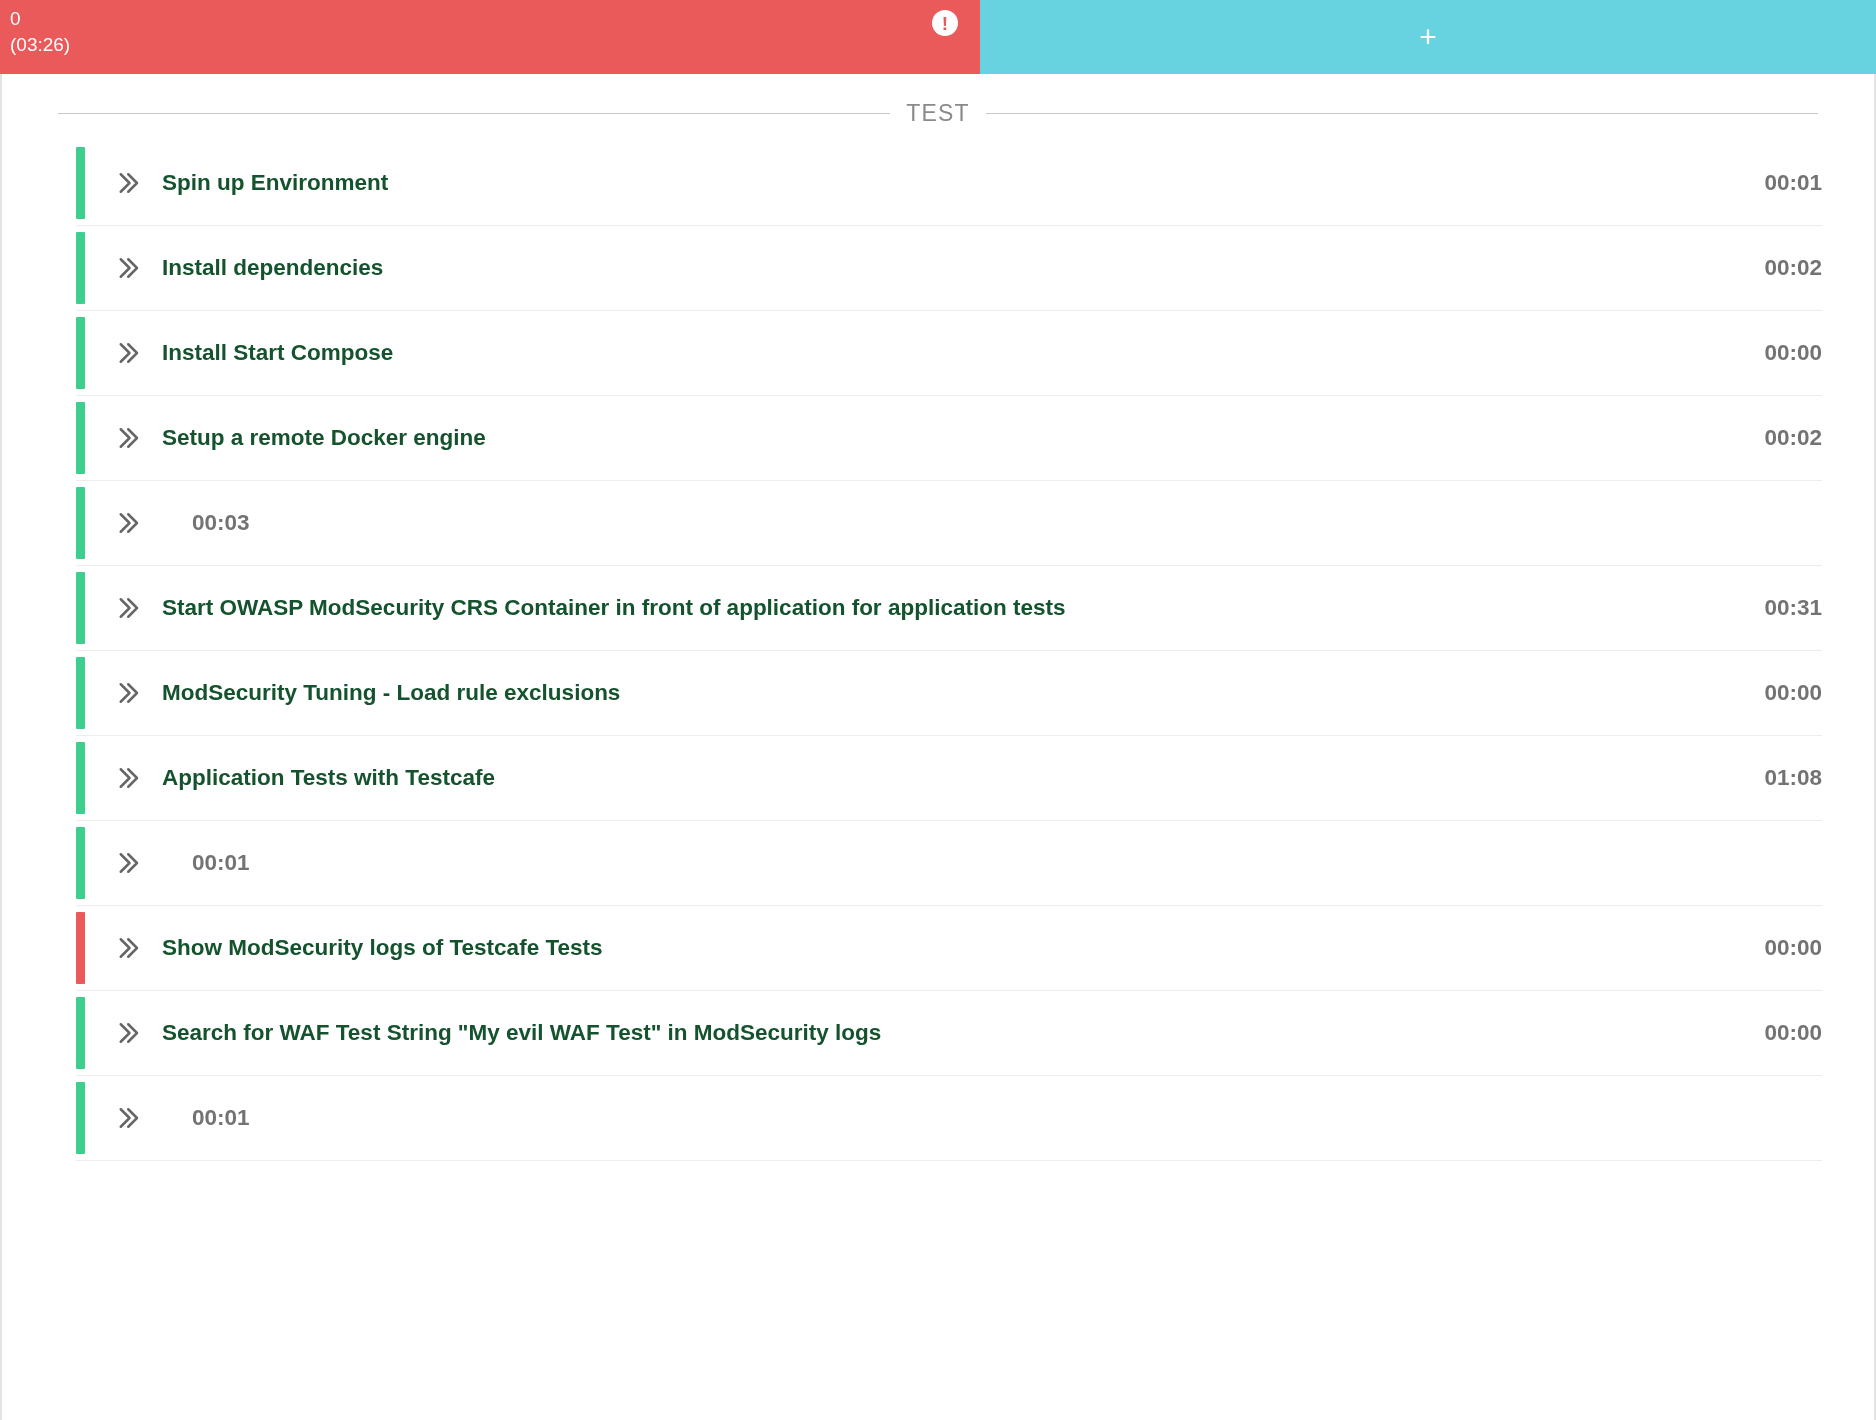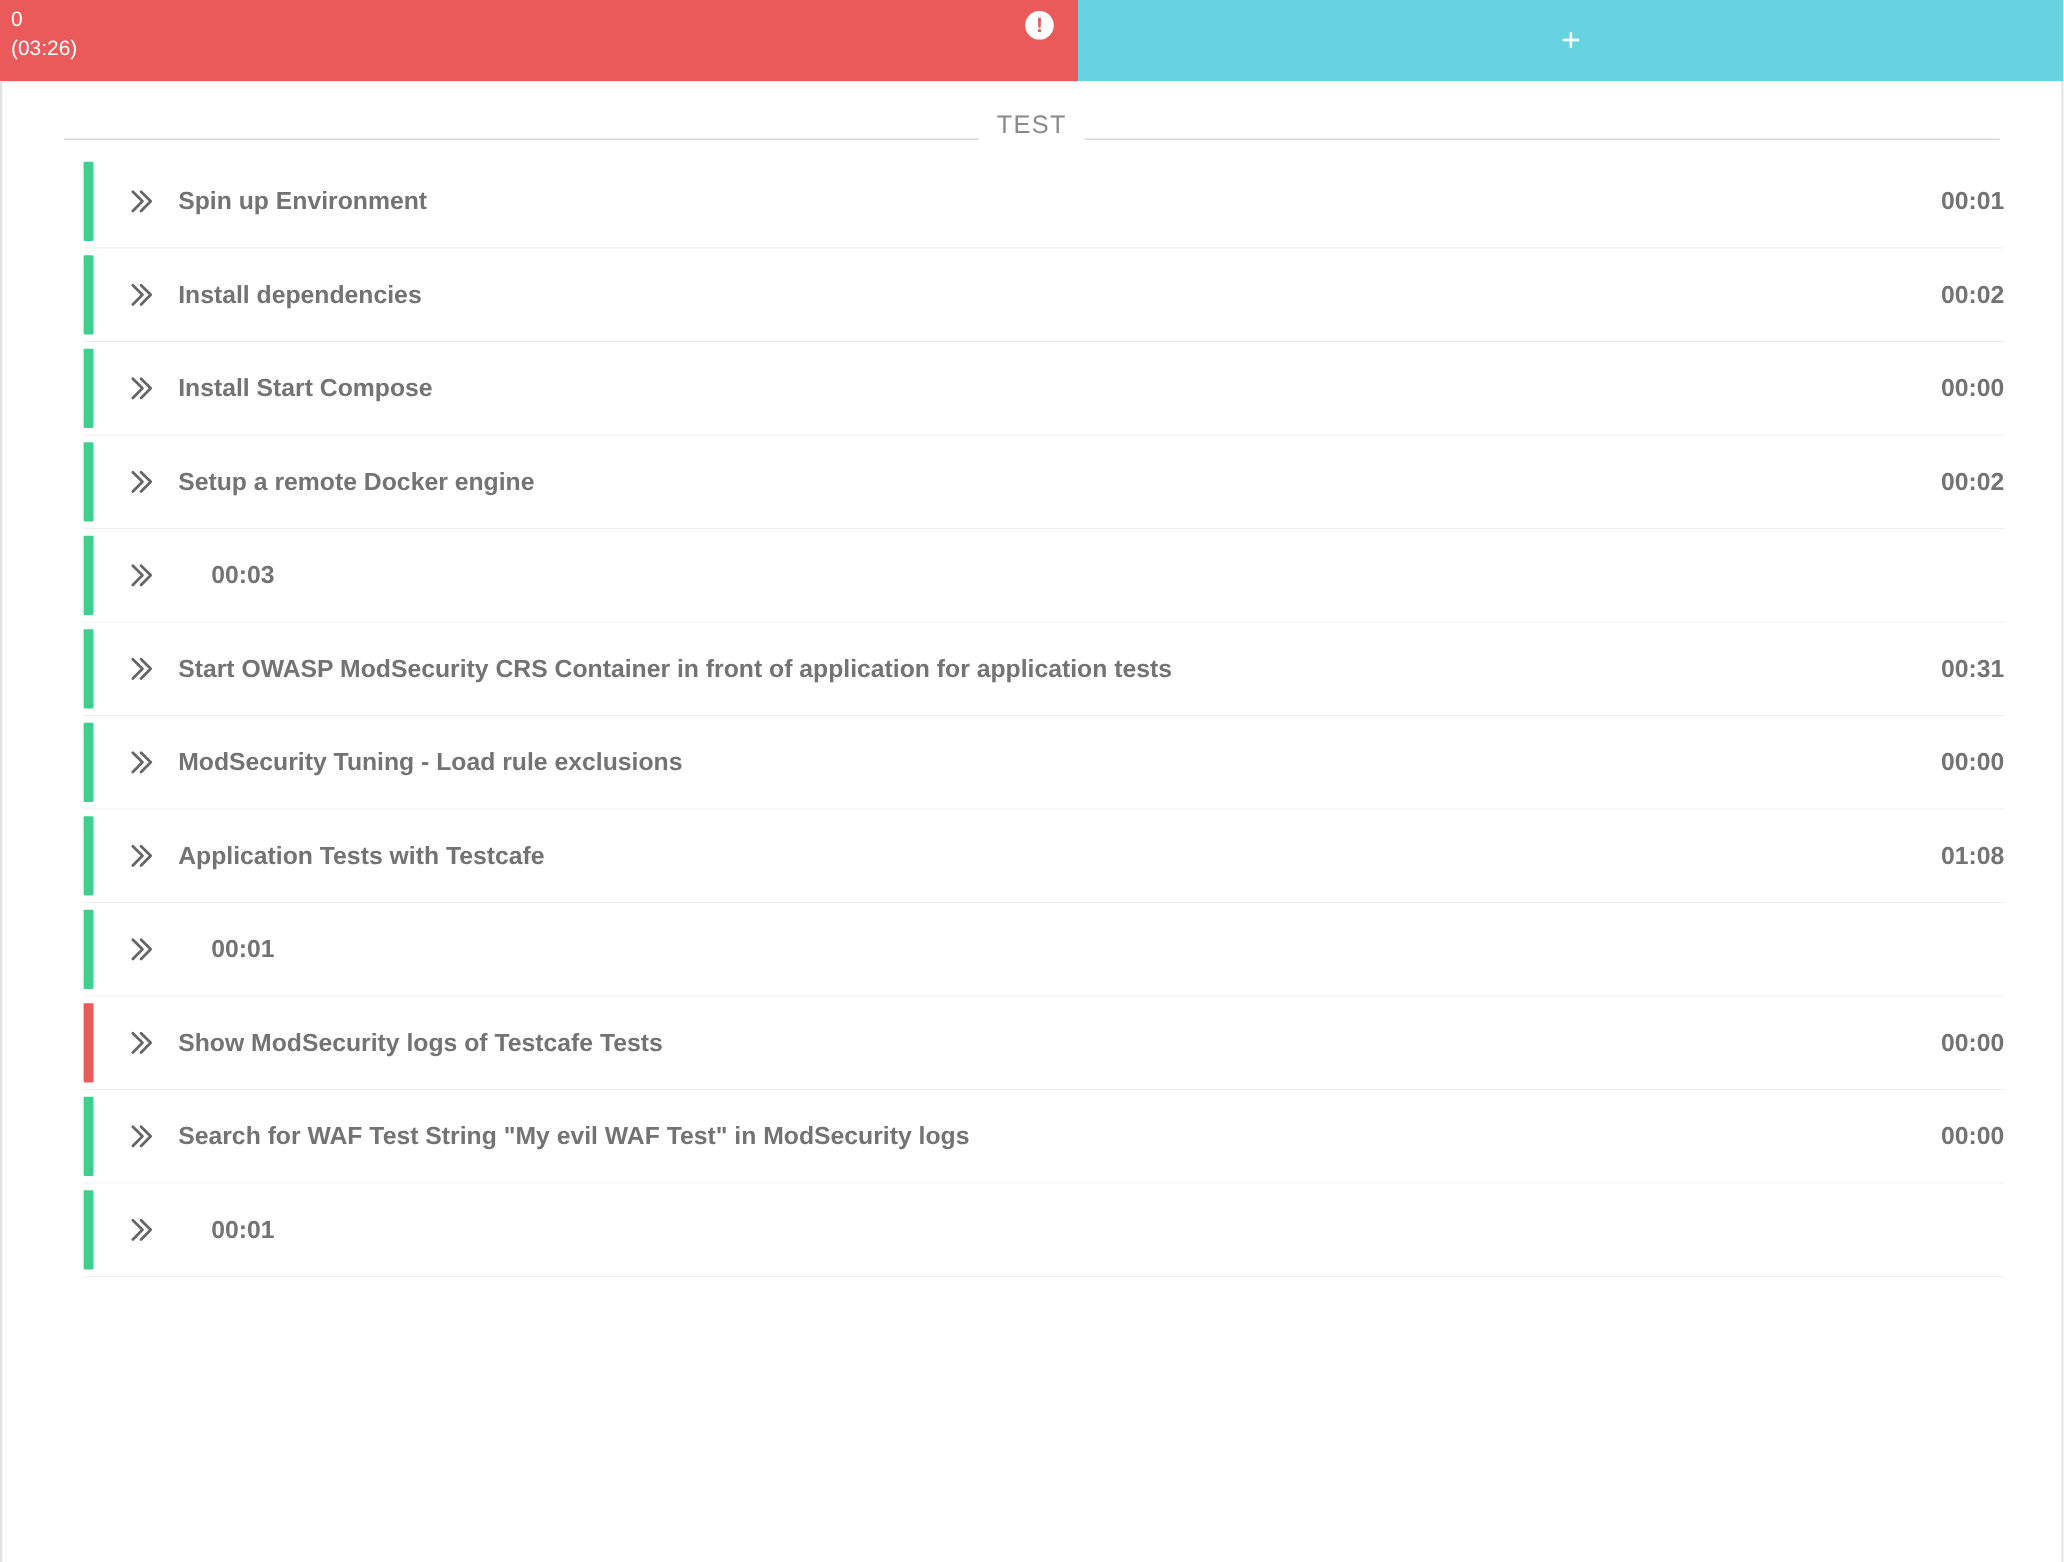--- a/index.html
+++ b/index.html
@@ -74,21 +74,21 @@
     padding: 0 22px 0 22px;
     border-left: 2px solid #e3e3e3;
     border-right: 2px solid #e3e3e3;
     background: #ffffff;
     overflow: hidden;
   }
 
   
   .section-header {
     display: flex;
-    align-items: flex-end;
+    align-items: center;
     gap: 16px;
     padding: 26px 34px 14px 34px;
   }
   .section-header .rule {
     flex: 1;
     height: 1px;
     background: #c9c9c9;
   }
   .section-header .section-title {
     color: #8a8a8a;
@@ -131,21 +131,21 @@
     align-items: center;
     justify-content: center;
     color: #666666;
   }
   .chevron-icon svg { display: block; }
 
   .step-label {
     flex: 1;
     font-size: 22.5px;
     font-weight: 700;
-    color: #737373;
+    color: #14532d;
     white-space: nowrap;
     overflow: hidden;
     text-overflow: ellipsis;
   }
   .step-duration {
     flex: 0 0 auto;
     font-size: 22.5px;
     font-weight: 700;
     color: #737373;
     padding-left: 30px;

